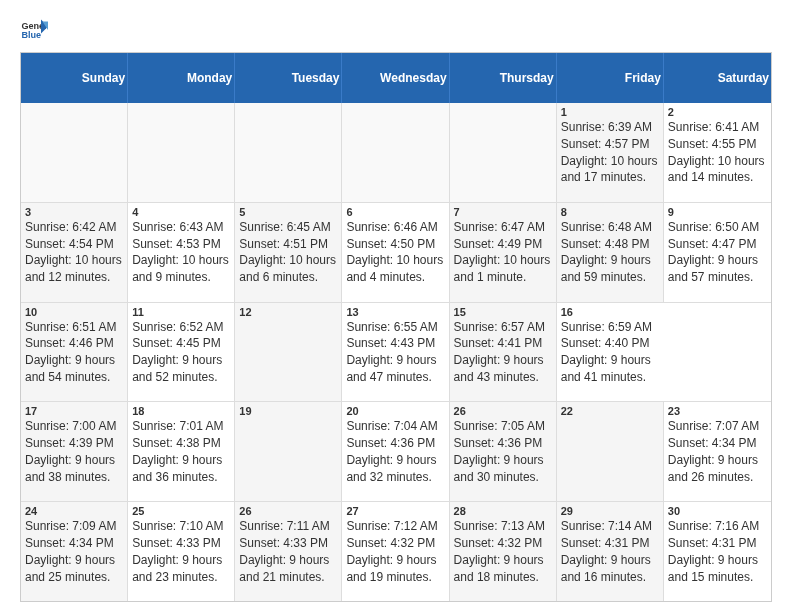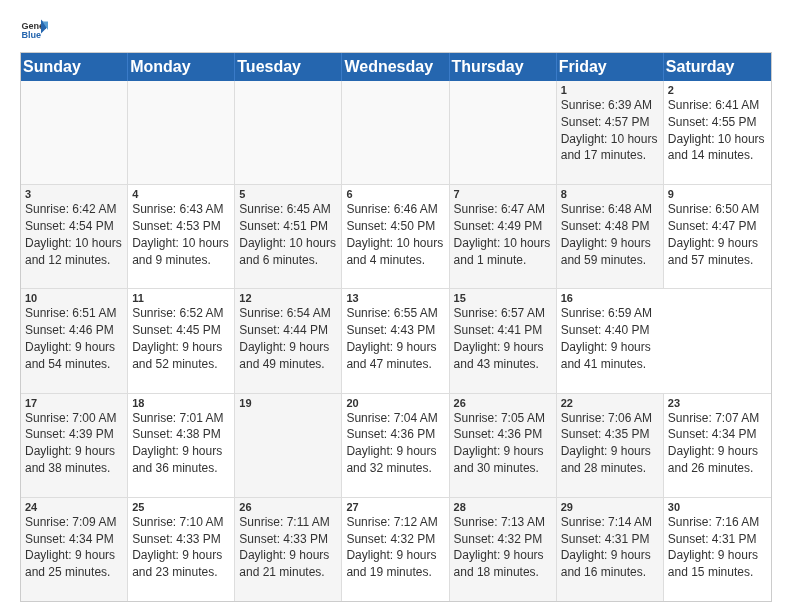--- a/index.html
+++ b/index.html
@@ -57,24 +57,24 @@
       flex-direction: column;
       border: 1px solid #ccc;
     }
     .cal-header {
       display: grid;
       grid-template-columns: repeat(7, 1fr);
       background: #2566af;
     }
     .cal-header-cell {
       color: #fff;
-      font-size: 16px;
+      font-size: 12px;
       font-weight: bold;
-      text-align: left;
-      padding: 5px 2px;
+      text-align: right;
+      padding: 18px 2px;
       border-right: 1px solid #3a7bc8;
     }
     .cal-header-cell:last-child { border-right: none; }
     .cal-body {
       flex: 1;
       display: flex;
       flex-direction: column;
     }
     .cal-row {
       flex: 1;
@@ -214,23 +214,20 @@
 Daylight: 9 hours and 54 minutes.</div>
           </div>
           <div class="cal-cell">
             <span class="day-num">11</span>
             <div class="day-info">Sunrise: 6:52 AM
 Sunset: 4:45 PM
 Daylight: 9 hours and 52 minutes.</div>
           </div>
           <div class="cal-cell shaded">
             <span class="day-num">12</span>
-            <div class="day-info">Sunrise: 6:54 AM
-Sunset: 4:44 PM
-Daylight: 9 hours and 49 minutes.</div>
           </div>
           <div class="cal-cell">
             <span class="day-num">13</span>
             <div class="day-info">Sunrise: 6:55 AM
 Sunset: 4:43 PM
 Daylight: 9 hours and 47 minutes.</div>
           </div>
           <div class="cal-cell shaded">
             <span class="day-num">15</span>
             <div class="day-info">Sunrise: 6:57 AM
@@ -267,23 +264,20 @@
 Daylight: 9 hours and 32 minutes.</div>
           </div>
           <div class="cal-cell shaded">
             <span class="day-num">26</span>
             <div class="day-info">Sunrise: 7:05 AM
 Sunset: 4:36 PM
 Daylight: 9 hours and 30 minutes.</div>
           </div>
           <div class="cal-cell shaded">
             <span class="day-num">22</span>
-            <div class="day-info">Sunrise: 7:06 AM
-Sunset: 4:35 PM
-Daylight: 9 hours and 28 minutes.</div>
           </div>
           <div class="cal-cell">
             <span class="day-num">23</span>
             <div class="day-info">Sunrise: 7:07 AM
 Sunset: 4:34 PM
 Daylight: 9 hours and 26 minutes.</div>
           </div>
         </div>
         <div class="cal-row">
           <div class="cal-cell shaded">

